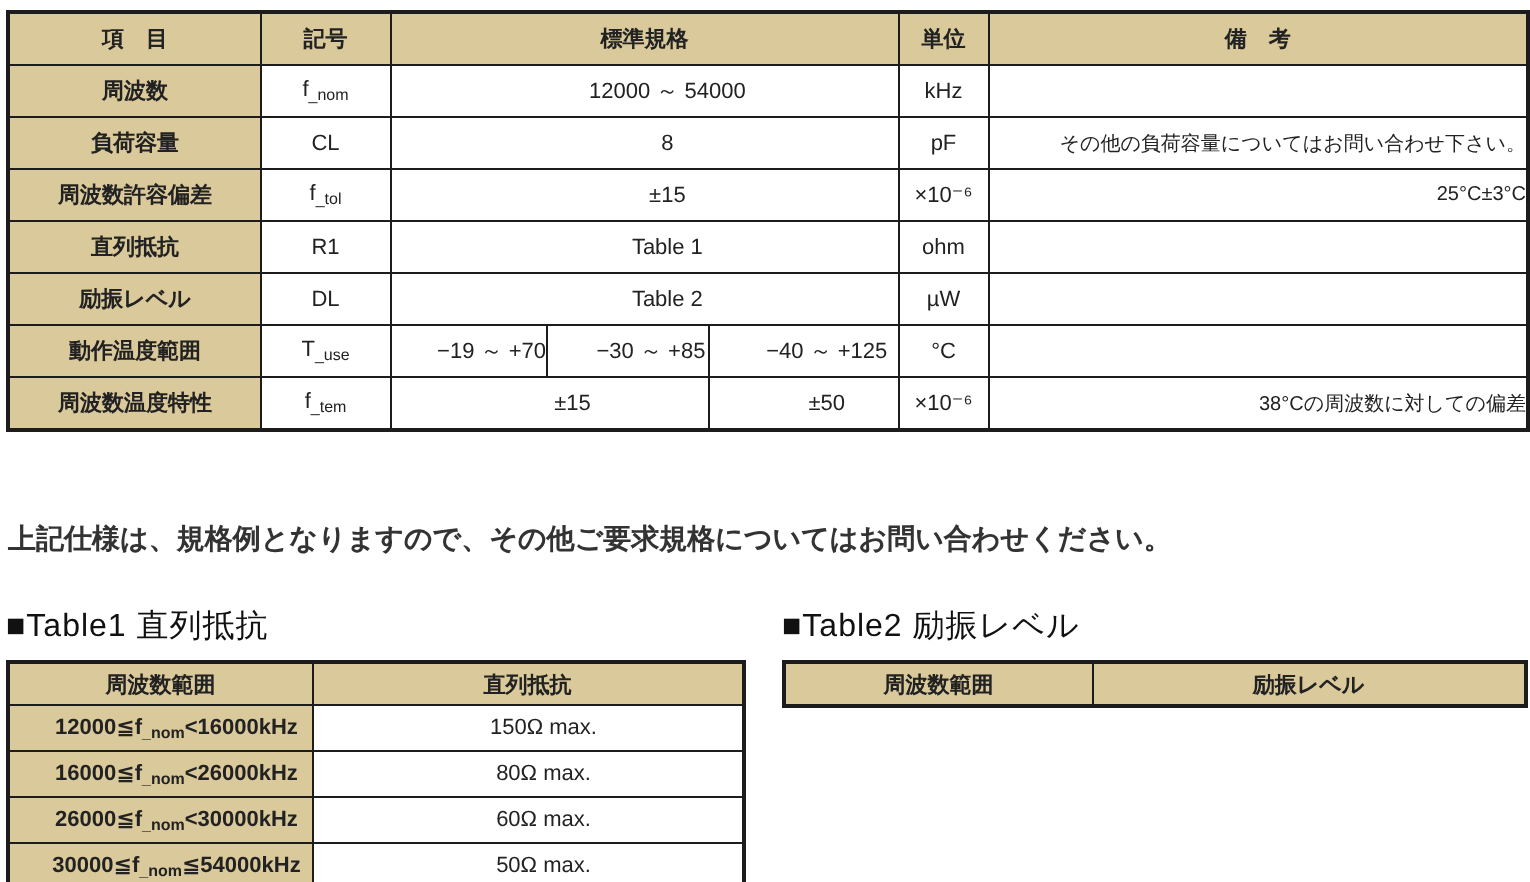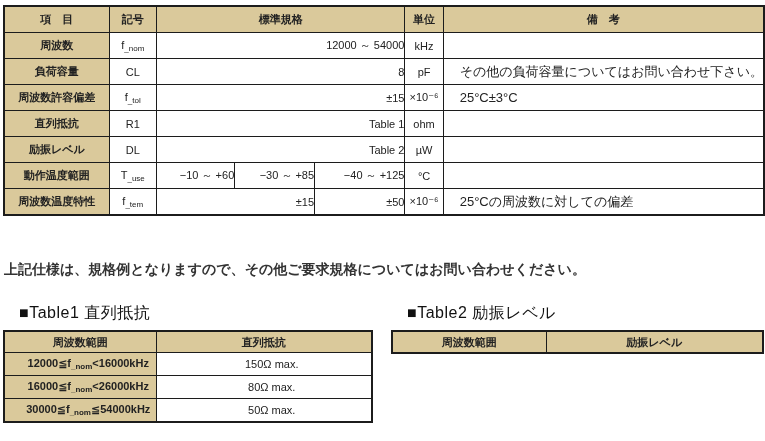--- a/index.html
+++ b/index.html
@@ -8,27 +8,27 @@
     font-family:"Liberation Sans","DejaVu Sans",sans-serif;color:#222;
     overflow:hidden;
   }
   table{border-collapse:collapse;table-layout:fixed;position:absolute;}
   td,th{border:1px solid #1c1c1c;font-size:11px;padding:0;overflow:hidden;
         white-space:nowrap;font-weight:normal;}
   .outer{border:2px solid #1c1c1c;}
   .tan{background:#dac99b;margin-left:36px;}
   .bold{font-weight:bold;}
   .ctr{text-align:center;}
-  .lft{text-align:right;padding-left:23px;}
-  .rem{text-align:left;padding-left:16px;font-size:13px;}
+  .lft{text-align:center;padding-left:23px;}
+  .rem{text-align:right;padding-left:16px;font-size:10px;}
   sub{font-size:8px;vertical-align:-2px;letter-spacing:0;}
   #main-table{left:3px;top:5px;}
   #main-table td,#main-table th{height:25px;}
   .note{position:absolute;left:4px;top:261px;font-size:14px;font-weight:bold;color:#333;}
-  .tbl-heading{position:absolute;top:303px;font-size:16px;color:#111;letter-spacing:0.5px;margin-left:16px;}
+  .tbl-heading{position:absolute;top:303px;font-size:16px;color:#111;letter-spacing:0.5px;}
   #t1-heading{left:3px;}
   #t2-heading{left:391px;}
   .sq{color:#111;}
   #table1{left:3px;top:330px;}
   #table1 th{height:20px;}
   #table1 td{height:22px;padding-left:16px;}
   #table2{left:391px;top:330px;}
   #table2 th{height:20px;}
   #table2 td{height:41px;}
 </style>
@@ -84,33 +84,33 @@
   <tr>
     <td class="tan bold ctr">励振レベル</td>
     <td class="ctr">DL</td>
     <td class="lft" colspan="3">Table 2</td>
     <td class="ctr">µW</td>
     <td class="rem"></td>
   </tr>
   <tr>
     <td class="tan bold ctr">動作温度範囲</td>
     <td class="ctr">T<sub>_use</sub></td>
-    <td class="lft">−10 ～ +60</td>
+    <td class="lft">−19 ～ +70</td>
     <td class="lft">−30 ～ +85</td>
     <td class="lft">−40 ～ +125</td>
     <td class="ctr">°C</td>
     <td class="rem"></td>
   </tr>
   <tr>
     <td class="tan bold ctr">周波数温度特性</td>
     <td class="ctr">f<sub>_tem</sub></td>
     <td class="lft" colspan="2">±15</td>
     <td class="lft">±50</td>
     <td class="ctr">×10⁻⁶</td>
-    <td class="rem">25°Cの周波数に対しての偏差</td>
+    <td class="rem">38°Cの周波数に対しての偏差</td>
   </tr>
 </tbody>
   </table>
 
 <div class="note">上記仕様は、規格例となりますので、その他ご要求規格についてはお問い合わせください。</div>
 
 <div class="tbl-heading" id="t1-heading"><span class="sq">■</span><span>Table1 直列抵抗</span></div>
 
 <table id="table1" class="outer">
   <colgroup>
@@ -124,20 +124,24 @@
   </tr>
   <tr>
     <td class="tan bold ctr">12000≦f<sub>_nom</sub>&lt;16000kHz</td>
     <td class="ctr">150Ω max.</td>
   </tr>
   <tr>
     <td class="tan bold ctr">16000≦f<sub>_nom</sub>&lt;26000kHz</td>
     <td class="ctr">80Ω max.</td>
   </tr>
   <tr>
+    <td class="tan bold ctr">26000≦f<sub>_nom</sub>&lt;30000kHz</td>
+    <td class="ctr">60Ω max.</td>
+  </tr>
+  <tr>
     <td class="tan bold ctr">30000≦f<sub>_nom</sub>≦54000kHz</td>
     <td class="ctr">50Ω max.</td>
   </tr>
 </tbody>
   </table>
 
 <div class="tbl-heading" id="t2-heading"><span class="sq">■</span><span>Table2 励振レベル</span></div>
 
 <table id="table2" class="outer">
   <colgroup>

